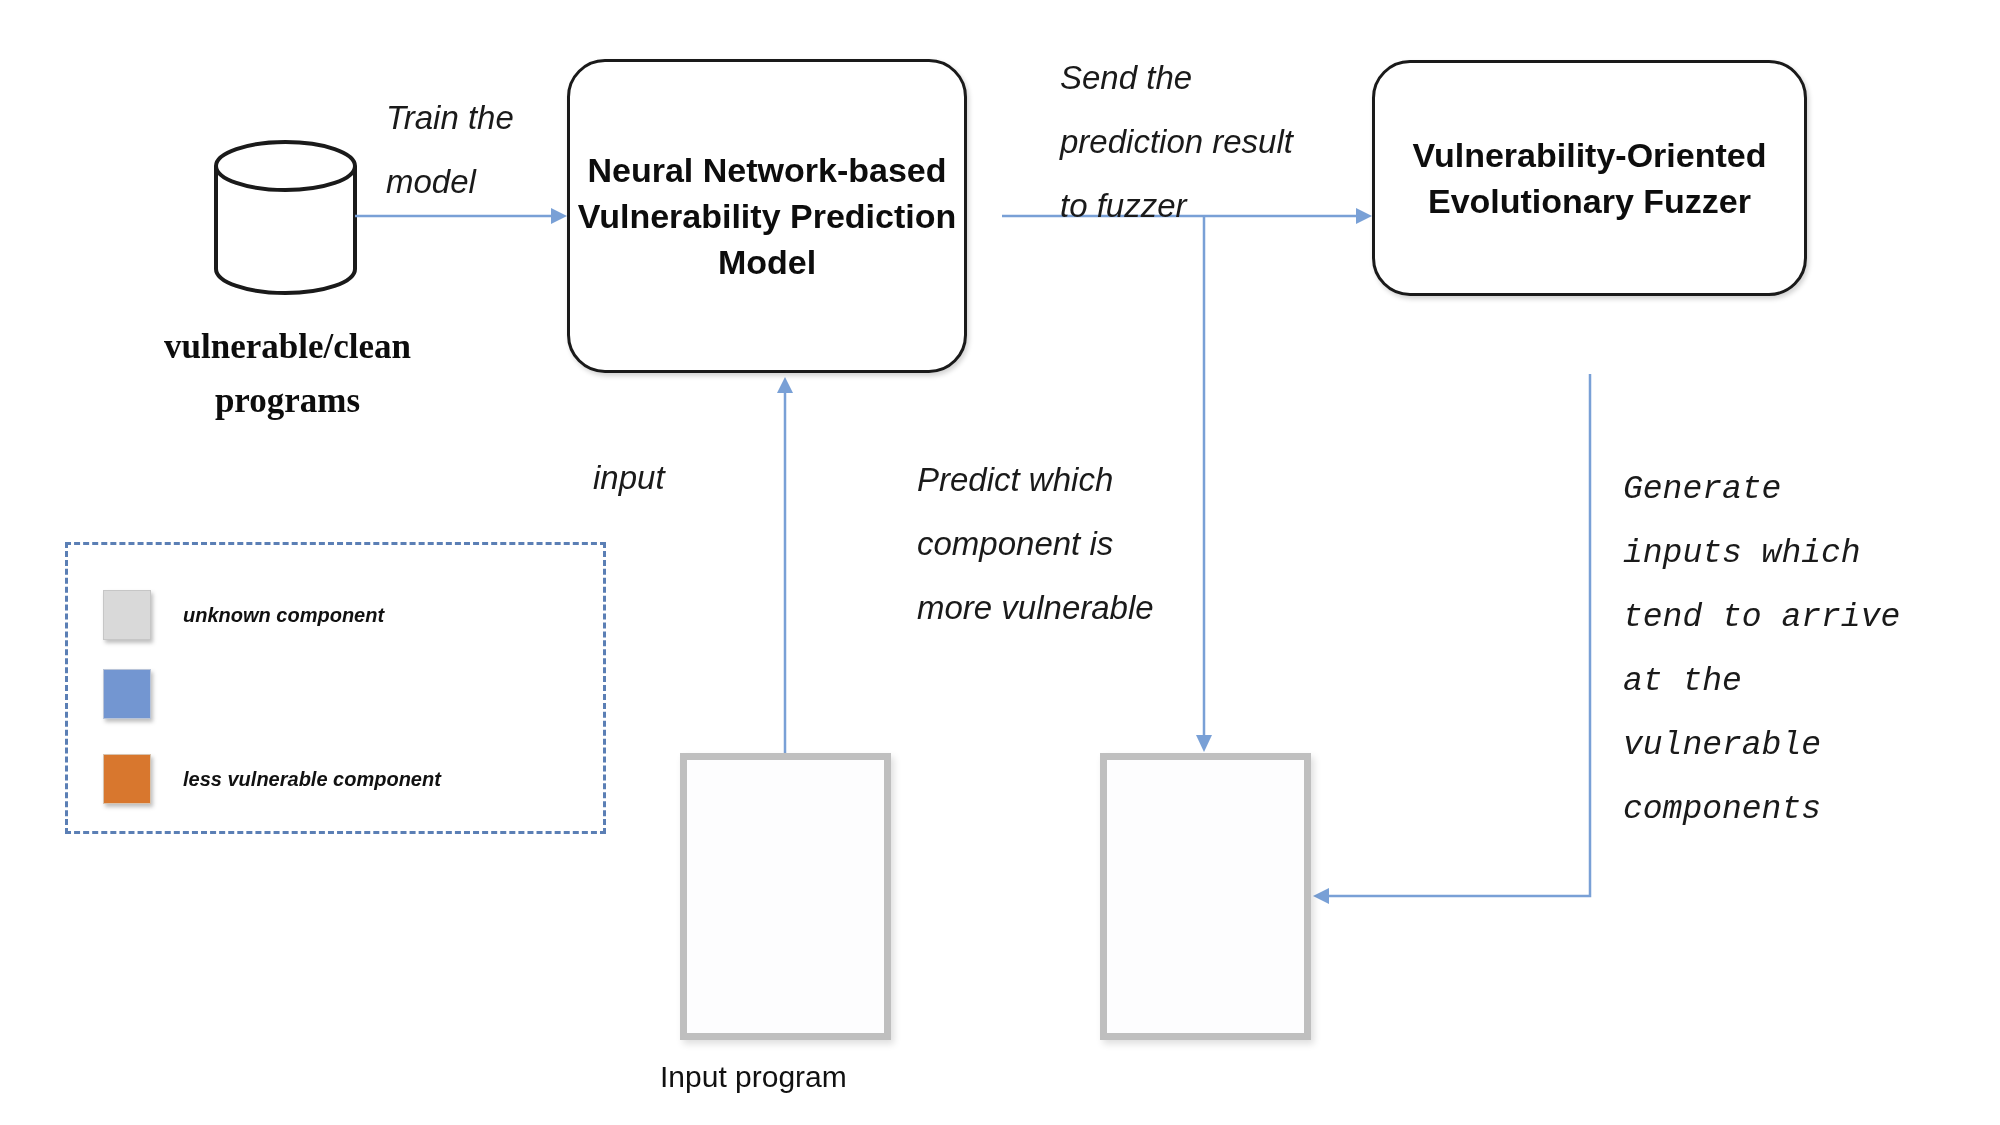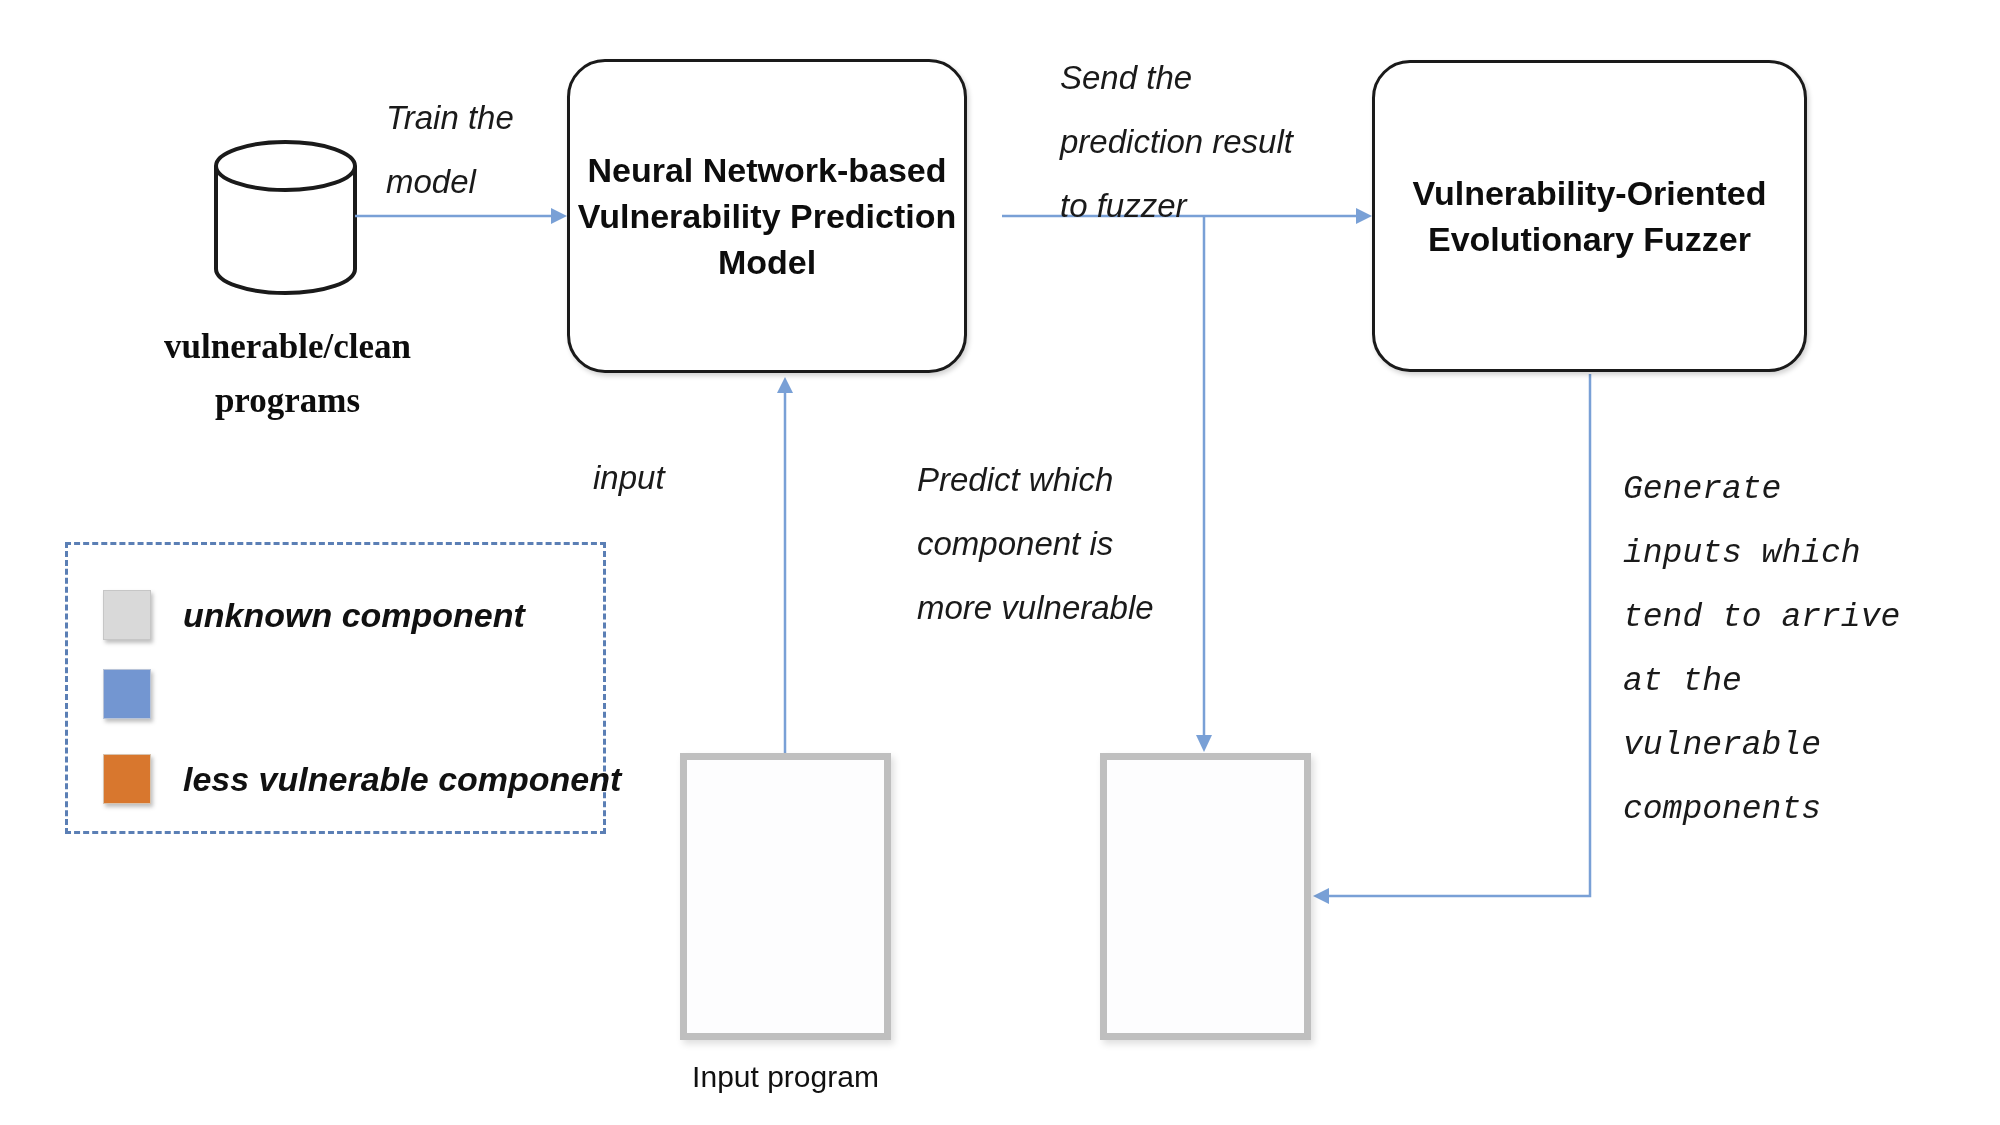--- a/index.html
+++ b/index.html
@@ -9,44 +9,44 @@
 
   
   .ann{position:absolute;font-style:italic;font-size:33px;line-height:64px;color:#1a1a1a;white-space:pre-line;}
 
   
   .flowbox{position:absolute;box-sizing:border-box;border:3px solid #1a1a1a;border-radius:38px;background:#ffffff;
            display:flex;align-items:center;justify-content:center;text-align:center;
            font-weight:bold;font-size:34px;line-height:46px;color:#0d0d0d;white-space:pre-line;
            box-shadow:2px 3px 5px rgba(0,0,0,0.18);}
   .box-model{left:567px;top:59px;width:400px;height:314px;}
-  .box-fuzzer{left:1372px;top:60px;width:435px;height:312px;}
+  .box-fuzzer{left:1372px;top:60px;width:435px;height:236px;}
 
   
   .dblabel{position:absolute;left:110px;top:320px;width:355px;text-align:center;
            font-weight:bold;font-size:35px;line-height:54px;color:#0d0d0d;white-space:pre-line;font-family:Liberation Serif, serif;}
-  .caption{position:absolute;left:660px;top:1060px;width:251px;text-align:center;
+  .caption{position:absolute;left:660px;top:1060px;width:251px;
            font-size:30px;color:#111111;}
 
   
   .treebox{position:absolute;box-sizing:border-box;border:7px solid #bfbfbf;background:#fdfdfe;
            box-shadow:3px 4px 7px rgba(0,0,0,0.13);}
   .tree-input{left:680px;top:753px;width:211px;height:287px;}
   .tree-predicted{left:1100px;top:753px;width:211px;height:287px;}
 
   
   .legend{position:absolute;left:65px;top:542px;width:541px;height:292px;box-sizing:border-box;
           border:3px dashed #5b7fb5;background:transparent;}
   .legend-row{position:absolute;left:35px;display:flex;align-items:center;height:48px;}
   .lr0{top:46px;} .lr1{top:125px;} .lr2{top:210px;}
   .swatch{width:46px;height:48px;margin-right:32px;box-shadow:2px 3px 4px rgba(0,0,0,0.25);}
   .sw-gray{background:#d9d9d9;border:1px solid #c6c6c6;}
   .sw-blue{background:#7396d1;border:1px solid #b9c4d8;}
   .sw-orange{background:#d8772e;border:1px solid #d8c3ae;}
-  .legend-label{font-weight:bold;font-style:italic;font-size:34px;color:#111111;white-space:nowrap;}
+  .legend-label{font-weight:bold;font-style:italic;font-size:20px;color:#111111;white-space:nowrap;}
 
   
   .cyl{fill:#ffffff;stroke:#1a1a1a;stroke-width:4;}
   .mainline{stroke:#79a0d6;stroke-width:2.5;fill:none;}
   .mainhead{fill:#79a0d6;stroke:none;}
   .tline{stroke:#5b83c8;stroke-width:2.5;fill:none;}
   .thead{fill:#5b83c8;stroke:none;}
   .ngray{fill:#d9d9d9;stroke:#c3c3c3;stroke-width:1.5;}
   .nblue{fill:#7396d1;stroke:#c9cfda;stroke-width:1.5;}
   .norange{fill:#d8772e;stroke:#d6cabc;stroke-width:1.5;}

